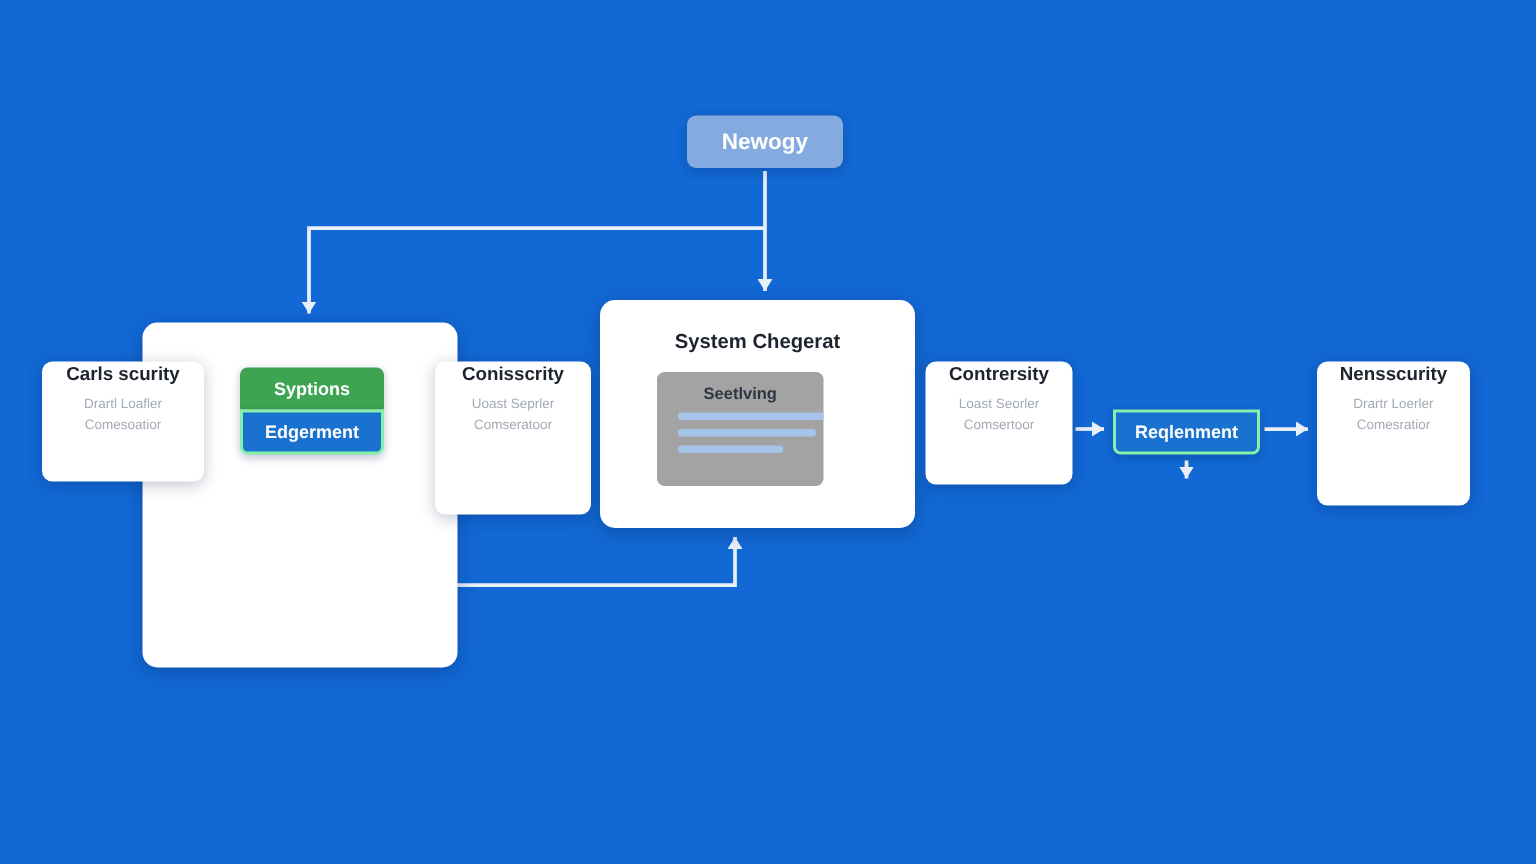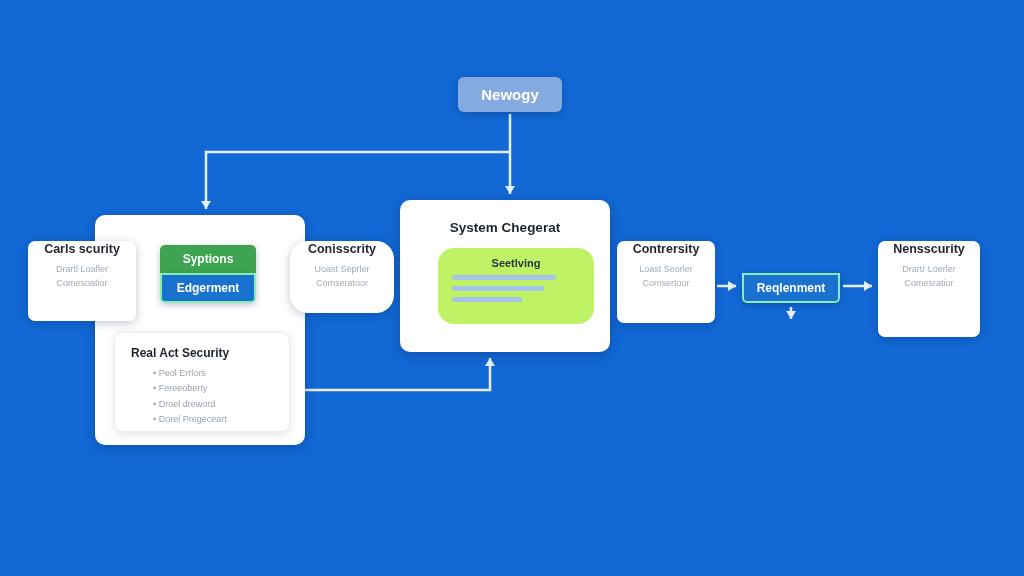--- a/index.html
+++ b/index.html
@@ -76,23 +76,23 @@
   .panel-title {
     font-weight:bold;
     font-size:13.5px;
     color:#1e242e;
     text-align:center;
     padding-top:20px;
   }
   .inner-box {
     position:absolute;
     left:38px; top:48px;
-    width:156px; height:76px;
-    background:#bef264;
-    border-radius:16px;
+    width:111px; height:76px;
+    background:#a3a3a3;
+    border-radius:5px;
     overflow:hidden;
   }
   .inner-label {
     text-align:center;
     font-weight:bold;
     font-size:11px;
     color:#2d3642;
     padding-top:9px;
     margin-bottom:5px;
   }
@@ -184,35 +184,26 @@
     <div class="sub">Comesoatior</div>
   </div>
 
   <div class="abs pill green" style="left:160px; top:245px; width:96px; height:28px;">
     <span class="lbl28">Syptions</span>
   </div>
   <div class="abs pill blue" style="left:160px; top:273px; width:96px; height:30px;">
     <span class="lbl26">Edgerment</span>
   </div>
 
-  <div class="abs card" style="left:290px; top:241px; width:104px; height:72px;border-radius:18px;">
+  <div class="abs card" style="left:290px; top:241px; width:104px; height:102px;">
     <div class="title">Conisscrity</div>
     <div class="sub">Uoast Seprler</div>
     <div class="sub">Comseratoor</div>
   </div>
 
-  <div class="abs list-card" style="left:114px; top:332px; width:176px; height:100px;">
-    <div class="title">Real Act Security</div>
-    <ul>
-      <li>Peol Errlors</li>
-      <li>Fereeoberty</li>
-      <li>Droel dreword</li>
-      <li>Dorel Pregeceart</li>
-    </ul>
-  </div>
 
   <div class="abs card" style="left:617px; top:241px; width:98px; height:82px;">
     <div class="title">Contrersity</div>
     <div class="sub">Loast Seorler</div>
     <div class="sub">Comsertoor</div>
   </div>
 
   <div class="abs pill blue" style="left:742px; top:273px; width:98px; height:30px;">
     <span class="lbl26">Reqlenment</span>
   </div>

